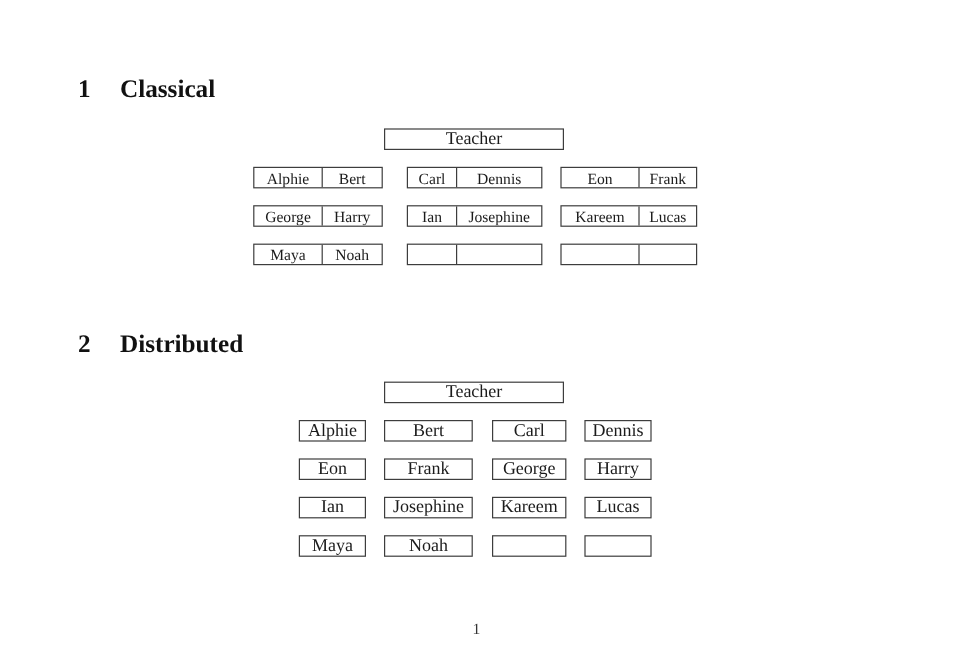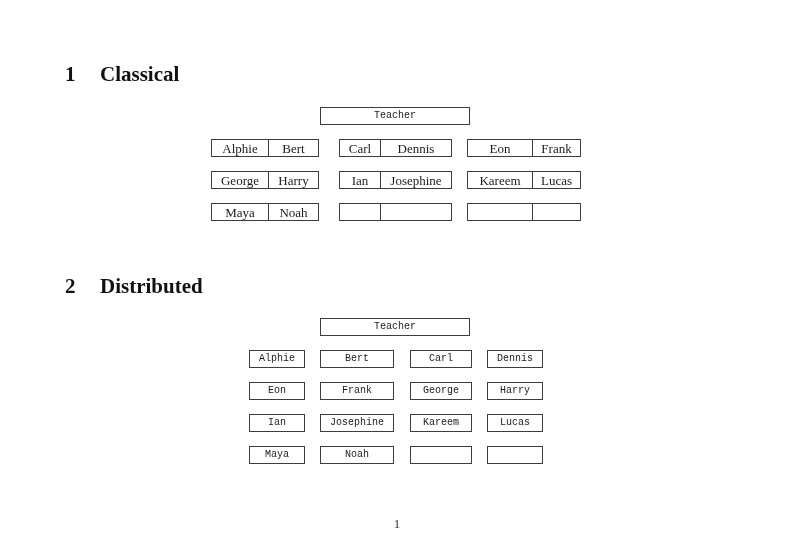--- a/index.html
+++ b/index.html
@@ -22,24 +22,23 @@
   .heading .sec-num { position: absolute; left: 0; top: 0; }
   .heading .sec-title { position: absolute; left: 35px; top: 0; }
   .boxed {
     position: absolute;
     box-sizing: border-box;
     border: 1px solid #3d3d3d;
     background: #ffffff;
     display: flex;
     align-items: center;
     justify-content: center;
-    font-size: 10px;
+    font-size: 15px;
     line-height: 1;
     color: #1b1b1b;
-    font-family: Liberation Mono, monospace;
   }
   .desk {
     position: absolute;
     box-sizing: border-box;
     border: 1px solid #3d3d3d;
     background: #ffffff;
     display: flex;
     height: 18px;
   }
   .seat {

